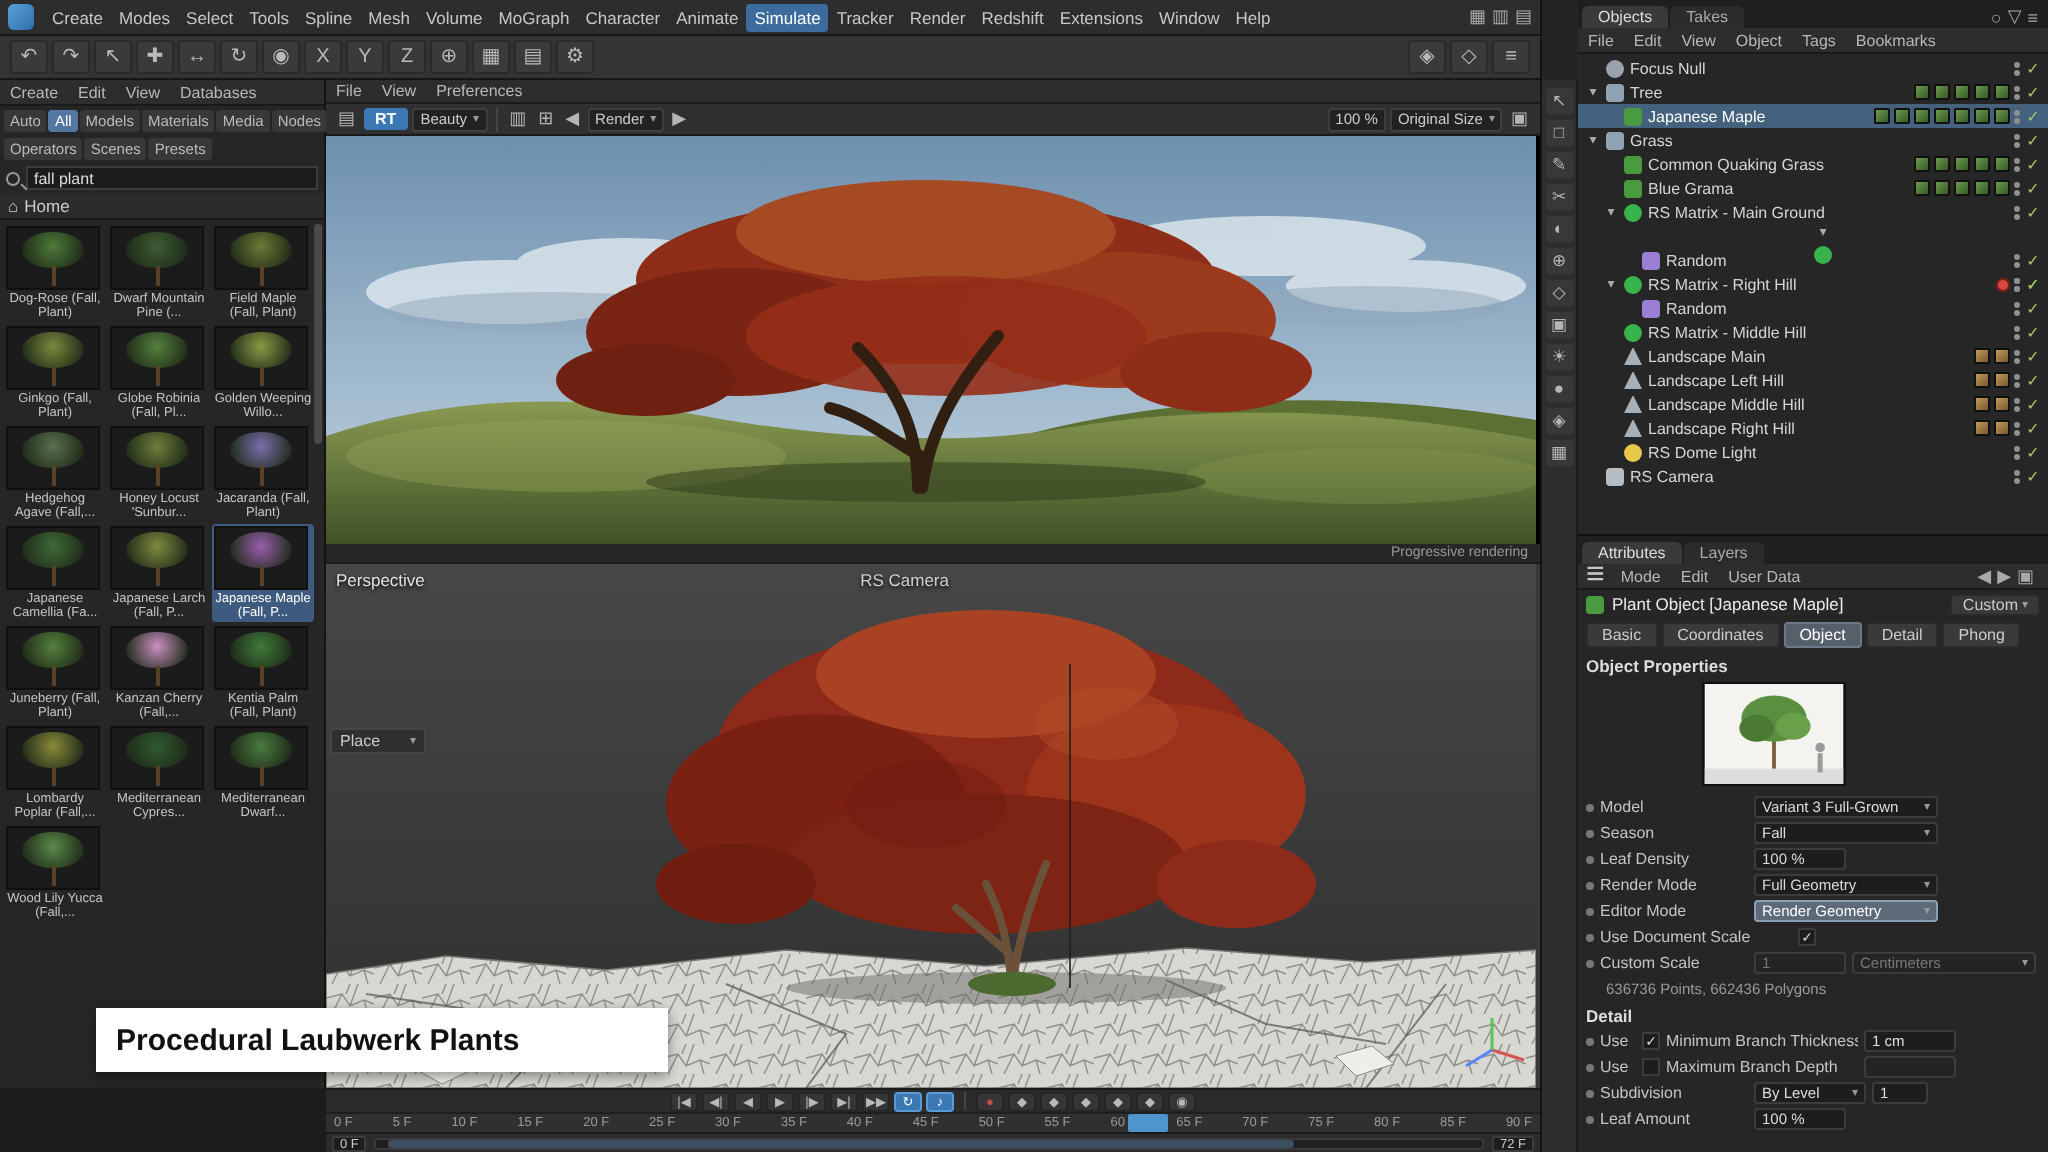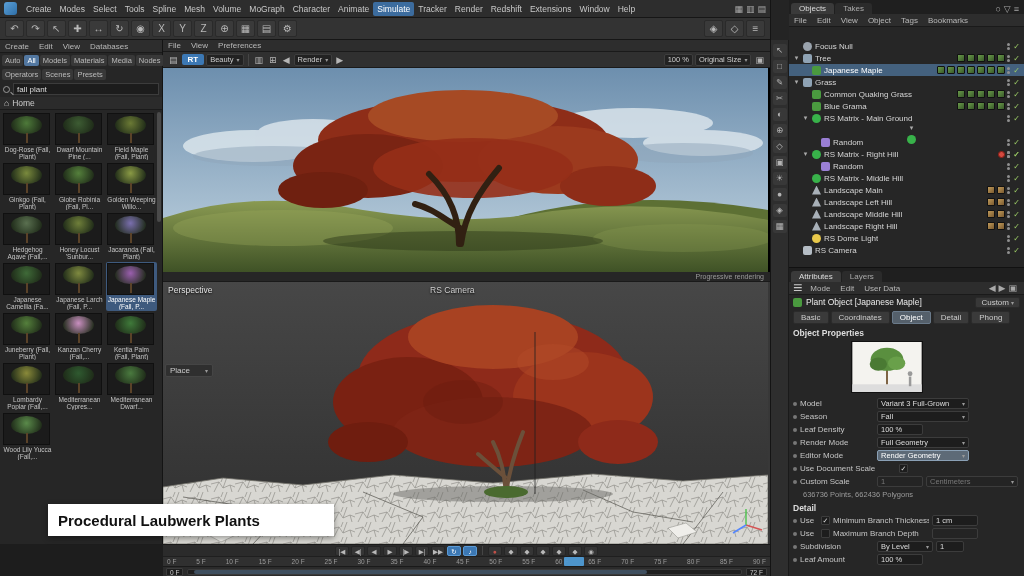--- a/index.html
+++ b/index.html
@@ -64,21 +64,21 @@
   
   .right-col{position:absolute;left:770px;top:0;width:254px;height:576px;background:#242424;border-left:1px solid #141414;}
   .tool-strip{position:absolute;left:0;top:40px;width:18px;bottom:0;background:#2e2e2e;display:flex;flex-direction:column;align-items:center;gap:3px;padding-top:4px;border-right:1px solid #1a1a1a;}
   .strip-btn{width:14px;height:13px;line-height:13px;text-align:center;font-size:8.5px;color:#b5b5b5;background:#383838;border-radius:2px;}
 
   .objects-panel{position:absolute;left:18px;top:0;right:0;height:268px;background:#262626;display:flex;flex-direction:column;border-bottom:1px solid #111;}
   .panel-tabs{display:flex;background:#1f1f1f;height:14px;align-items:flex-end;gap:1px;padding:0 2px;}
   .panel-tab{padding:1px 8px;font-size:8px;color:#aaa;background:#2b2b2b;border-radius:3px 3px 0 0;}
   .panel-tab.active{background:#3a3a3a;color:#ddd;}
   .panel-head-icons{margin-left:auto;display:flex;gap:3px;color:#999;font-size:8px;align-items:center;padding-right:3px;}
-  .obj-tree{flex:1;overflow:hidden;padding-top:1px;margin-top:12px;}
+  .obj-tree{flex:1;overflow:hidden;padding-top:1px;}
   .obj-row{display:flex;align-items:center;height:12px;gap:3px;padding-right:3px;}
   .obj-row.selected{background:#44617e;}
   .obj-exp{width:7px;font-size:7px;color:#aaa;text-align:center;flex:0 0 auto;}
   .oi{width:9px;height:9px;border-radius:2px;flex:0 0 auto;background:#8a8a8a;display:inline-block;}
   .oi-null{background:#9aa3ad;border-radius:50%;}
   .oi-folder{background:#8fa3b5;}
   .oi-plant{background:#4a9a3f;}
   .oi-matrix{background:#38b24a;border-radius:50%;}
   .oi-random{background:#9a7fd5;}
   .oi-landscape{background:#a8b0b8;clip-path:polygon(50% 0,100% 100%,0 100%);border-radius:0;}

